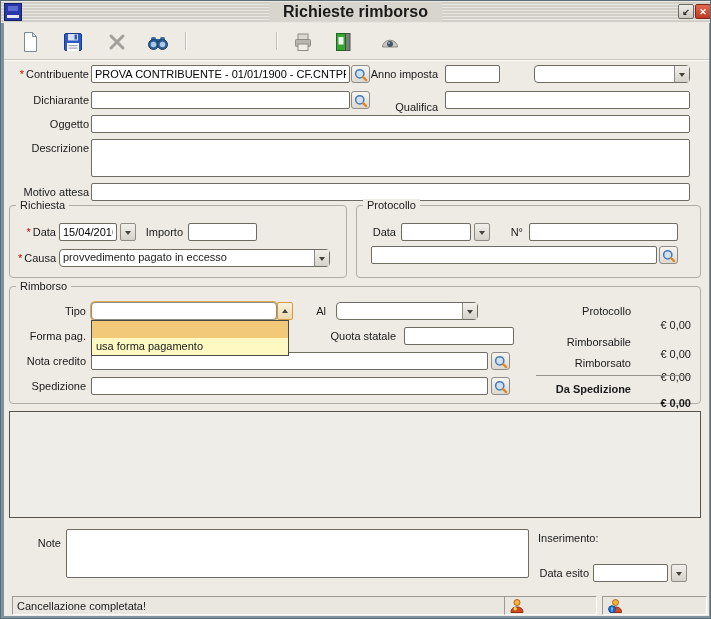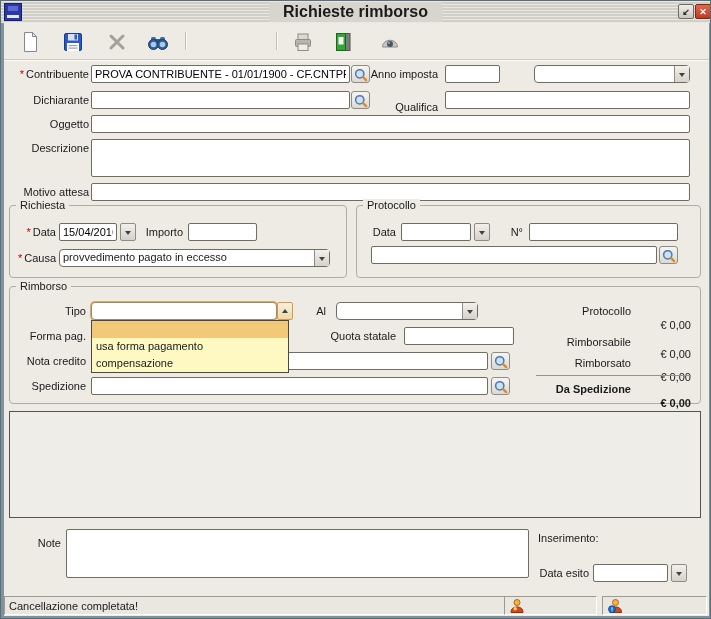--- a/index.html
+++ b/index.html
@@ -267,36 +267,35 @@
           <circle cx="9" cy="9" r="5.5" fill="#cfe0f0" stroke="#4a7ab5" stroke-width="2"></circle>
           <line x1="13.5" y1="13.5" x2="17.5" y2="17.5" stroke="#d98a2b" stroke-width="3" stroke-linecap="round"></line>
         </svg>
     </button>
     <div class="tot-lbl bold" style="left:530px;top:360px">Da Spedizione</div>
     <div class="tot-val bold" style="left:587px;top:360px">€ 0,00</div>
 
     <div class="ddlist">
       <div class="dditem dd-hl"></div>
       <div class="dditem">usa forma pagamento</div>
-      <div class="dditem">compensazione</div>
     </div>
 
     <div class="bigpanel"></div>
 
     <div class="lbl" style="left:17px;top:514px;width:40px">Note</div>
     <textarea class="ta" style="left: 62px; top: 506px; width: 463px; height: 49px;"></textarea>
     <div class="lbl-l" style="left:534px;top:509px">Inserimento:</div>
     <div class="lbl" style="left:504px;top:544px;width:81px">Data esito</div>
     <input class="inp" style="left: 589px; top: 541px; width: 75px; height: 18px;" value="">
     <button class="sqbtn" style="left:667px;top:541px">
         <i class="tri-d"></i>
       </button>
 
     <div class="statusbar">
-      <div class="spanel" style="left:0;width:572px">
+      <div class="spanel" style="left:8px;width:572px">
         <span>Cancellazione completata!</span>
       </div>
       <div class="spanel" style="left:500px;width:93px">
         <svg width="16" height="16" viewBox="0 0 16 16">
             <circle cx="8" cy="4.5" r="3" fill="#f5b43c" stroke="#b5641a"></circle>
             <path d="M2 14.5 c0-4 2.7-5.5 6-5.5 s6 1.5 6 5.5 z" fill="#d4491f" stroke="#942f10"></path>
             <circle cx="6.2" cy="10.8" r="1.7" fill="#ffd84a"></circle>
           </svg>
       </div>
       <div class="spanel" style="left:598px;width:105px">

